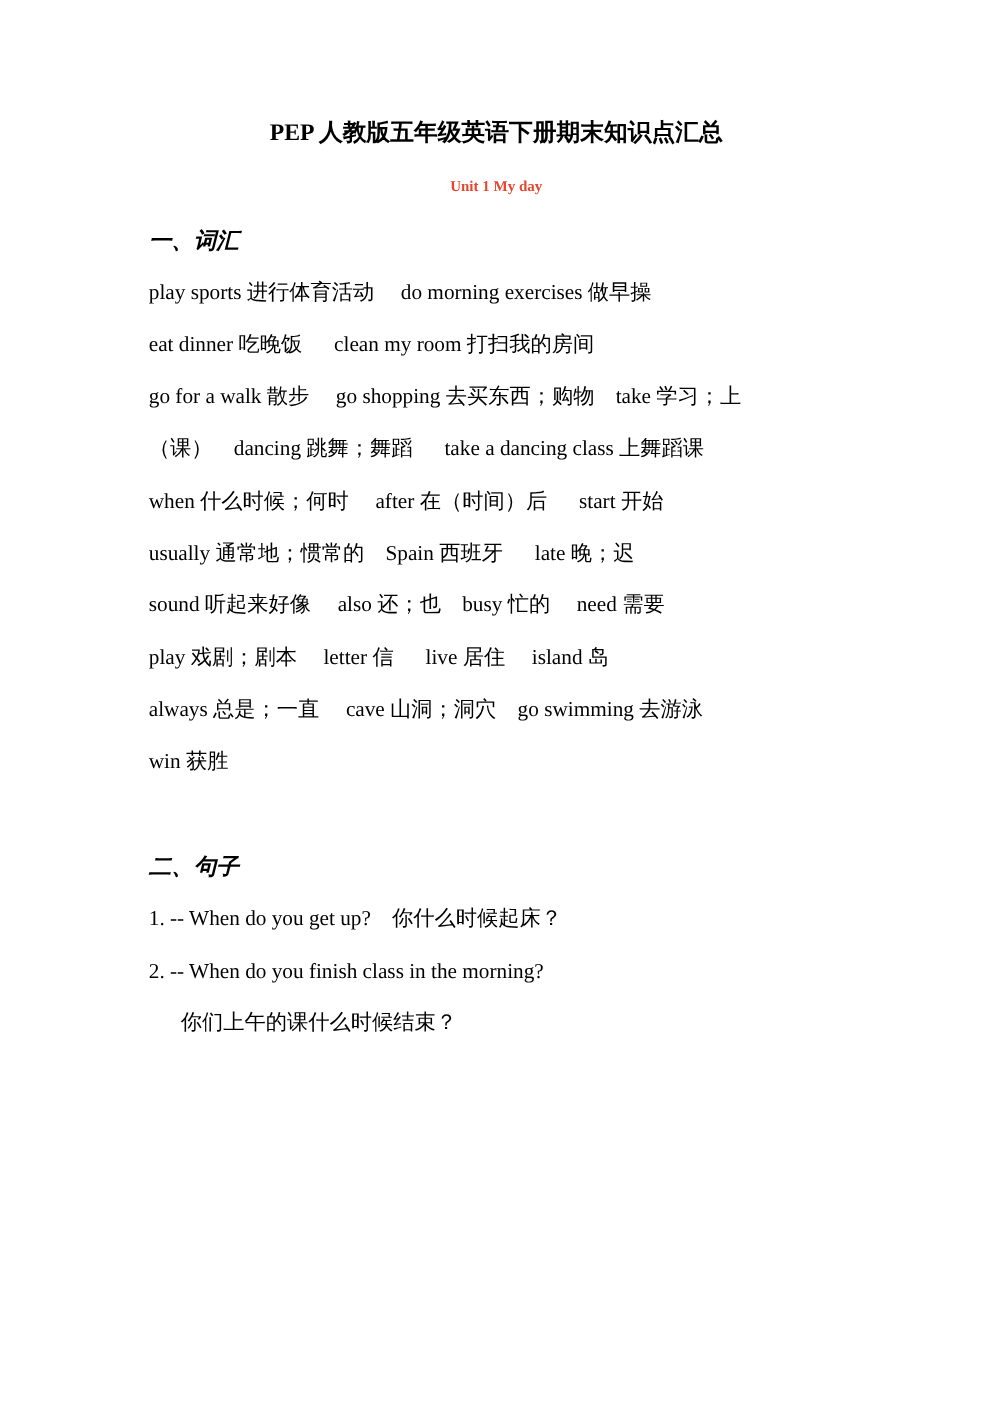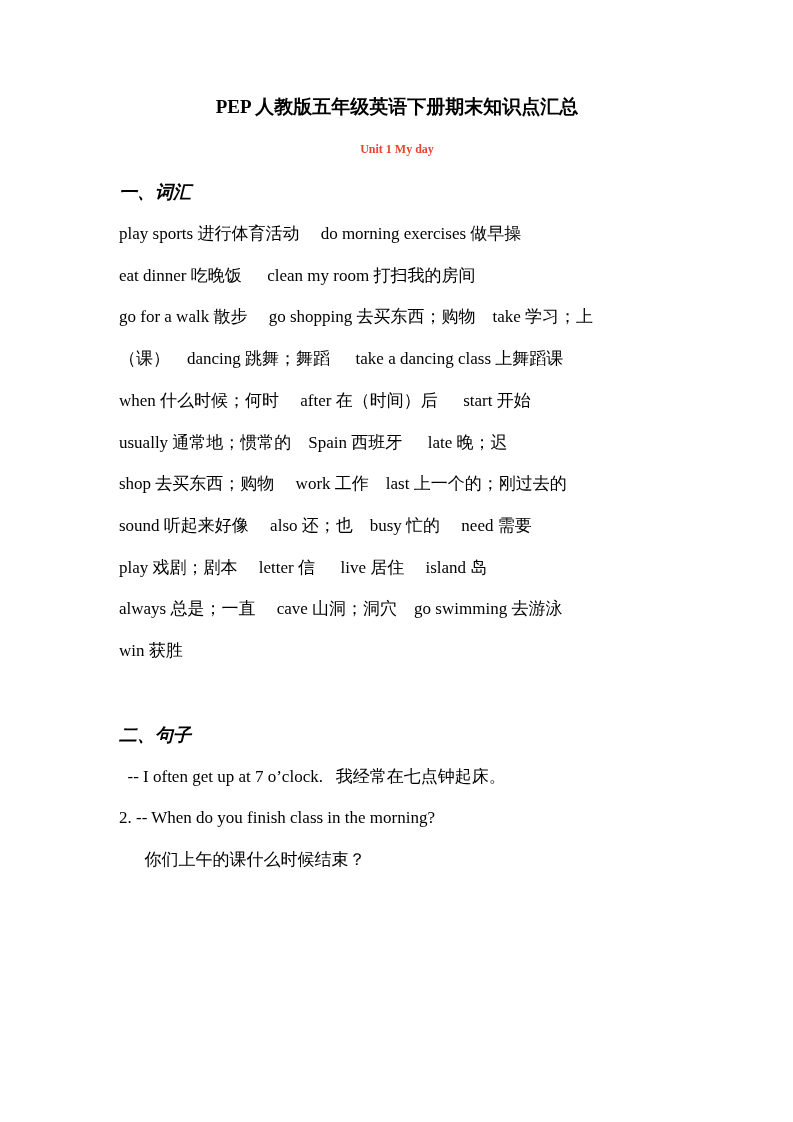--- a/index.html
+++ b/index.html
@@ -61,25 +61,24 @@
   <h2 class="unit-title" style="color: rgb(229, 71, 45);">Unit 1 My day</h2>
 
   <h3 class="section-heading">一、词汇</h3>
 
   <p class="line">play sports 进行体育活动     do morning exercises 做早操</p>
   <p class="line">eat dinner 吃晚饭      clean my room 打扫我的房间</p>
   <p class="line">go for a walk 散步     go shopping 去买东西；购物    take 学习；上</p>
   <p class="line">（课）    dancing 跳舞；舞蹈      take a dancing class 上舞蹈课</p>
   <p class="line">when 什么时候；何时     after 在（时间）后      start 开始</p>
   <p class="line">usually 通常地；惯常的    Spain 西班牙      late 晚；迟</p>
-  <p class="line">shop 去买东西；购物     work 工作    last 上一个的；刚过去的</p>
   <p class="line">sound 听起来好像     also 还；也    busy 忙的     need 需要</p>
   <p class="line">play 戏剧；剧本     letter 信      live 居住     island 岛</p>
   <p class="line">always 总是；一直     cave 山洞；洞穴    go swimming 去游泳</p>
   <p class="line">win 获胜</p>
 
   <h3 class="section-heading second">二、句子</h3>
 
-  <p class="line">  -- I often get up at 7 o’clock.   我经常在七点钟起床。</p>
+  <p class="line">1. -- When do you get up?    你什么时候起床？</p>
   <p class="line">2. -- When do you finish class in the morning?</p>
   <p class="line">      你们上午的课什么时候结束？</p>
 
 </div>
 
 </body></html>

